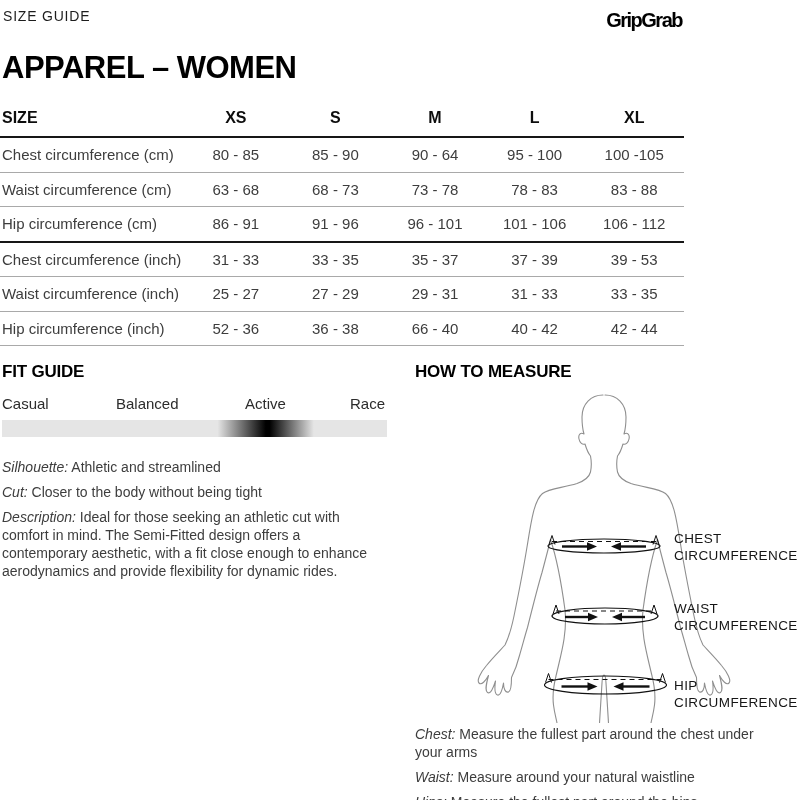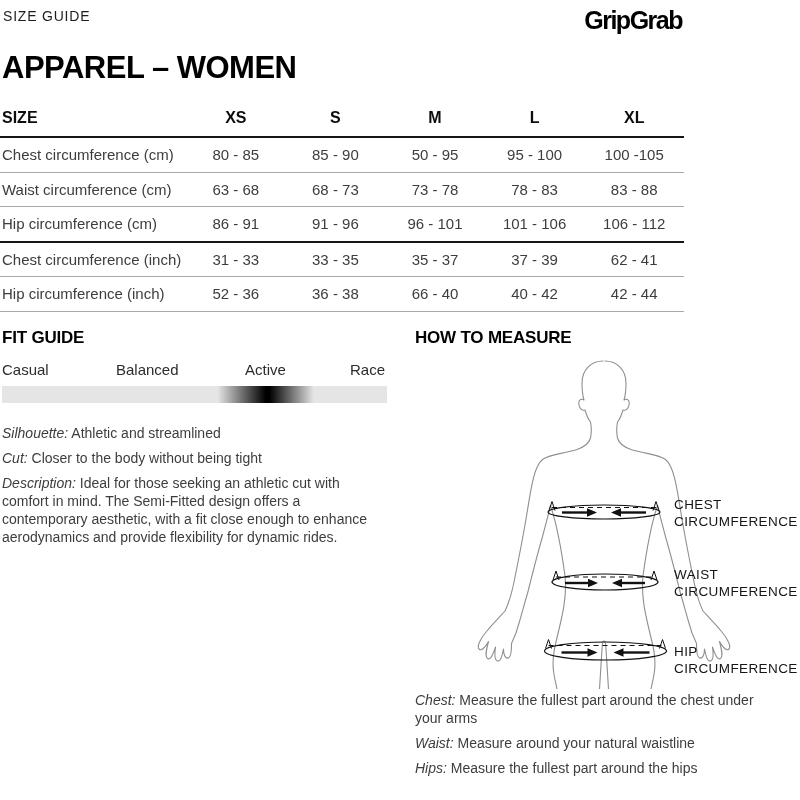--- a/index.html
+++ b/index.html
@@ -8,21 +8,21 @@
   }
   *{box-sizing:border-box;}
   html,body{margin:0;padding:0;}
   body{
     width:800px;height:800px;background:#ffffff;overflow:hidden;
     font-family:"Liberation Sans","DejaVu Sans",sans-serif;color:var(--text);
   }
   .page{position:relative;width:684px;height:800px;padding:8px 0 0 0;}
   .topbar{display:flex;justify-content:space-between;align-items:flex-start;padding:0 2px 0 3px;}
   .eyebrow{font-size:14px;letter-spacing:.8px;color:#1d1d1d;line-height:16px;}
-  .brand{font-size:25px;font-weight:800;letter-spacing:-1.5px;color:#000;line-height:24px;}
+  .brand{font-size:20px;font-weight:800;letter-spacing:-1.5px;color:#000;line-height:24px;}
   .title{margin:20px 0 0 2px;font-size:31px;line-height:31px;font-weight:800;letter-spacing:-.5px;color:var(--heading);}
   table.size-table{width:100%;border-collapse:collapse;table-layout:fixed;margin-top:20px;}
   col.label-col{width:186px;}
   .size-table th{
     font-size:16px;font-weight:700;color:#0d0d0d;text-align:center;
     padding:6px 0 9px 0;border-bottom:2px solid var(--rule-strong);
   }
   .size-table th.size-h{text-align:left;padding-left:2px;}
   .size-table td{
     font-size:15px;color:var(--text);text-align:center;padding:8px 0 8.5px 0;
@@ -85,21 +85,21 @@
         <th>M</th>
         <th>L</th>
         <th>XL</th>
       </tr>
     </thead>
     <tbody>
       <tr>
         <td class="rowlabel">Chest circumference (cm)</td>
         <td>80 - 85</td>
         <td>85 - 90</td>
-        <td>50 - 95</td>
+        <td>90 - 64</td>
         <td>95 - 100</td>
         <td>100 -105</td>
       </tr>
       <tr>
         <td class="rowlabel">Waist circumference (cm)</td>
         <td>63 - 68</td>
         <td>68 - 73</td>
         <td>73 - 78</td>
         <td>78 - 83</td>
         <td>83 - 88</td>
@@ -111,21 +111,29 @@
         <td>96 - 101</td>
         <td>101 - 106</td>
         <td>106 - 112</td>
       </tr>
       <tr>
         <td class="rowlabel">Chest circumference (inch)</td>
         <td>31 - 33</td>
         <td>33 - 35</td>
         <td>35 - 37</td>
         <td>37 - 39</td>
-        <td>62 - 41</td>
+        <td>39 - 53</td>
+      </tr>
+      <tr>
+        <td class="rowlabel">Waist circumference (inch)</td>
+        <td>25 - 27</td>
+        <td>27 - 29</td>
+        <td>29 - 31</td>
+        <td>31 - 33</td>
+        <td>33 - 35</td>
       </tr>
       <tr>
         <td class="rowlabel">Hip circumference (inch)</td>
         <td>52 - 36</td>
         <td>36 - 38</td>
         <td>66 - 40</td>
         <td>40 - 42</td>
         <td>42 - 44</td>
       </tr>
     </tbody>

